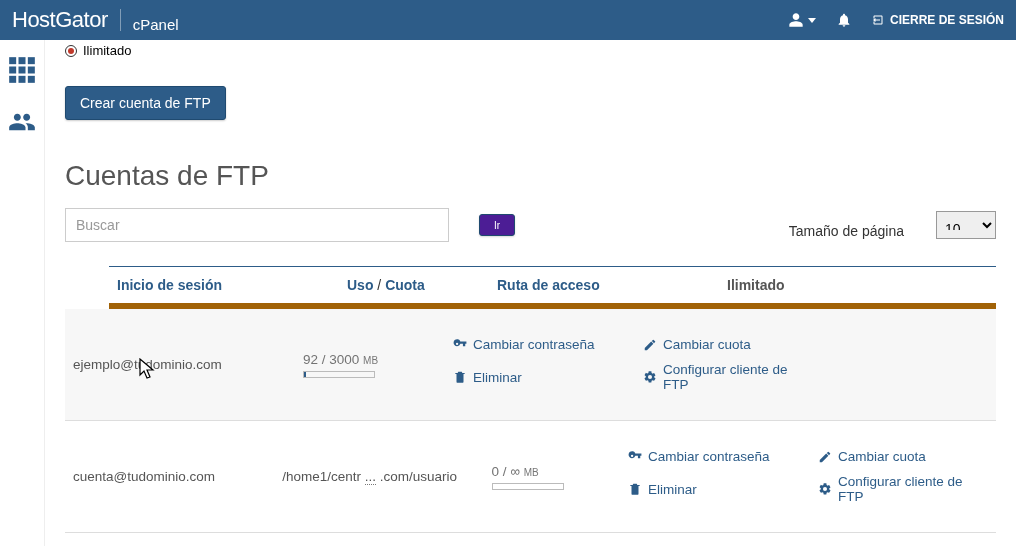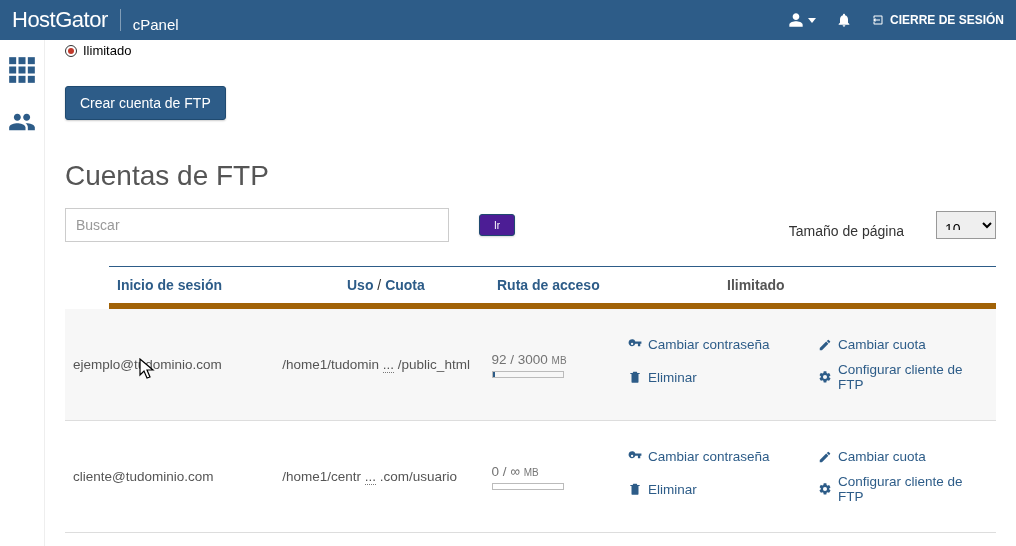--- a/index.html
+++ b/index.html
@@ -136,21 +136,20 @@
         <div class="th col-login">Inicio de sesión</div>
         <div class="th col-usage">
           <span>Uso</span><span class="slash"> / </span><span>Cuota</span>
         </div>
         <div class="th col-path">Ruta de acceso</div>
         <div class="th col-actions">Ilimitado</div>
       </div>
       <div class="tbody" id="tbody">
           <div class="tr">
     <div class="td-login">ejemplo@tudominio.com</div>
-    <div class="td-path">/home1/tudomin <span class="dots">...</span> /public_html</div>
     <div class="td-usage">
       <span class="usage-text">92 / 3000</span> <span class="usage-unit">MB</span>
       <div class="usage-bar">
                 <div class="usage-fill" style="width:3%"></div>
               </div>
     </div>
     <div class="td-actions">
       <div class="actions-grid">
         <div class="action-link">
                   <svg viewBox="0 0 24 24" fill="currentColor">
@@ -173,21 +172,21 @@
         <div class="action-link">
                   <svg viewBox="0 0 24 24" fill="currentColor">
                     <path d="M19.14 12.94a7.07 7.07 0 0 0 .05-.94 7.07 7.07 0 0 0-.05-.94l2.03-1.58a.5.5 0 0 0 .12-.64l-1.92-3.32a.5.5 0 0 0-.61-.22l-2.39.96a7.03 7.03 0 0 0-1.62-.94l-.36-2.54A.5.5 0 0 0 13.9 2h-3.8a.5.5 0 0 0-.49.42l-.36 2.54c-.58.24-1.12.55-1.62.94l-2.39-.96a.5.5 0 0 0-.61.22L2.71 8.48a.5.5 0 0 0 .12.64l2.03 1.58a7.07 7.07 0 0 0-.05.94c0 .32.02.63.05.94l-2.03 1.58a.5.5 0 0 0-.12.64l1.92 3.32c.14.24.43.34.61.22l2.39-.96c.5.39 1.04.7 1.62.94l.36 2.54c.4.24.25.42.49.42h3.8c.24 0 .45-.18.49-.42l.36-2.54c.58-.24 1.12-.55 1.62-.94l2.39.96c.18.12.47.02.61-.22l1.92-3.32a.5.5 0 0 0-.12-.64l-2.03-1.58zM12 15.5A3.5 3.5 0 1 1 15.5 12 3.5 3.5 0 0 1 12 15.5z"></path>
                   </svg>
                   <span>Configurar cliente de FTP</span>
                 </div>
       </div>
     </div>
           </div>
           <div class="tr">
-    <div class="td-login">cliente@tudominio.com</div>
+    <div class="td-login">cuenta@tudominio.com</div>
     <div class="td-path">/home1/centr <span class="dots">...</span> .com/usuario</div>
     <div class="td-usage">
       <span class="usage-text">0 / ∞</span> <span class="usage-unit">MB</span>
       <div class="usage-bar">
                 <div class="usage-fill" style="width:0%"></div>
               </div>
     </div>
     <div class="td-actions">
       <div class="actions-grid">
         <div class="action-link">

